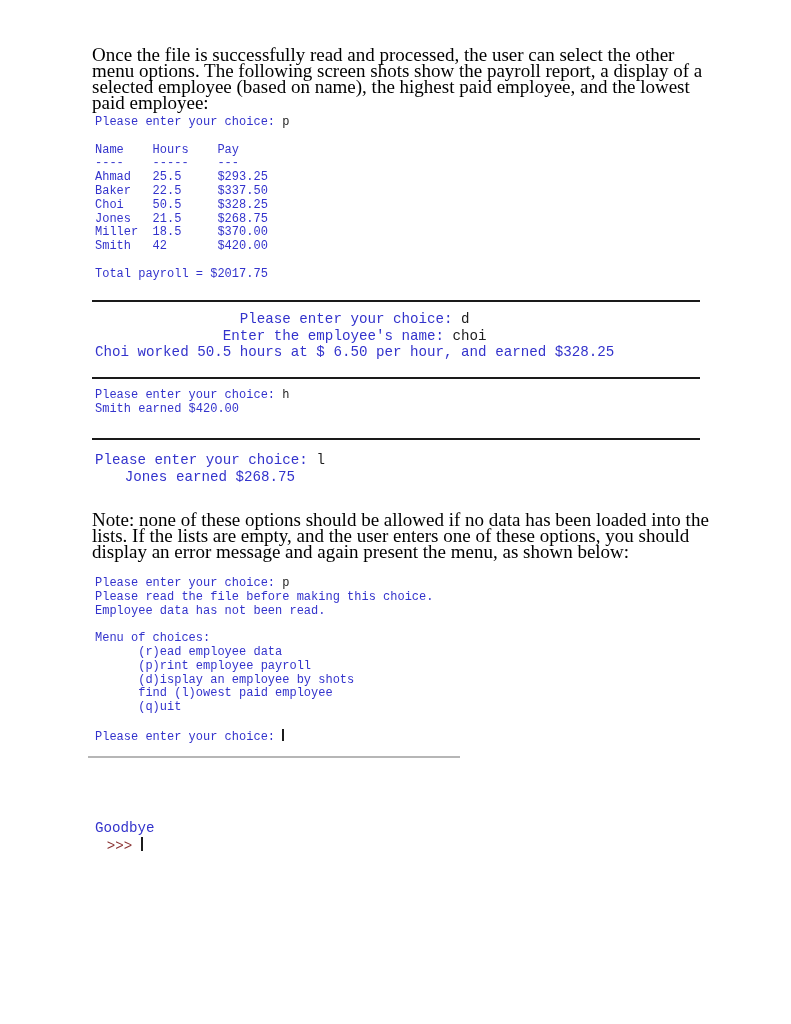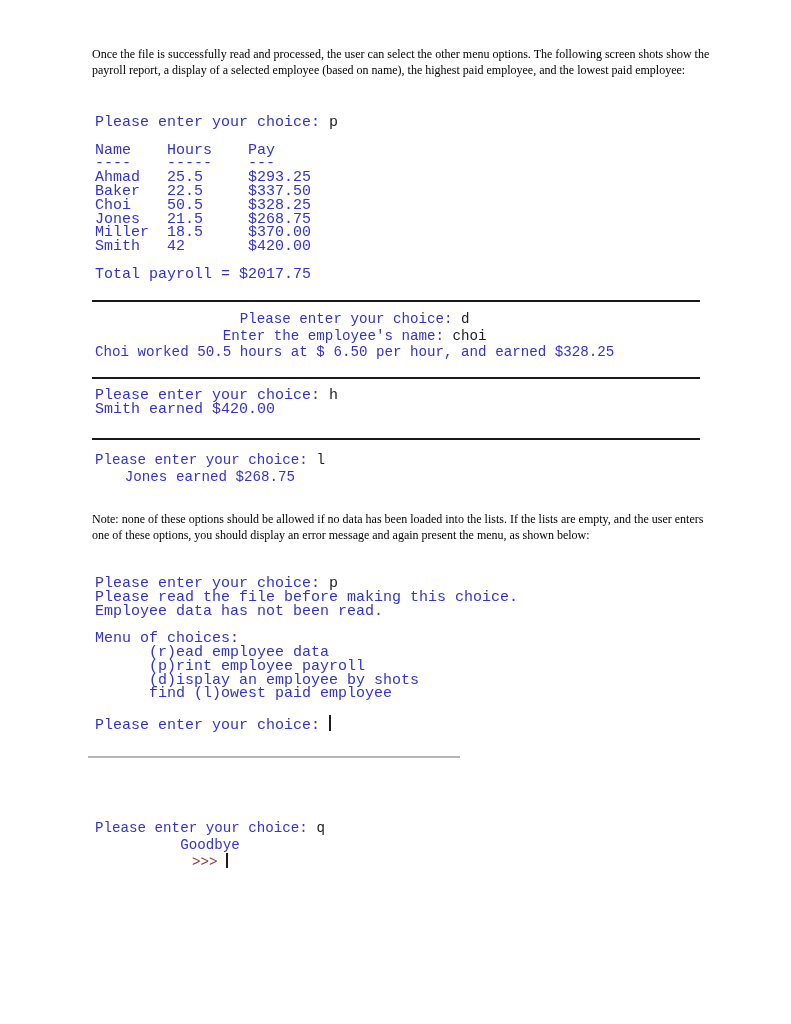--- a/index.html
+++ b/index.html
@@ -11,29 +11,29 @@
     overflow: hidden;
     font-family: "Liberation Serif", serif;
   }
   .body-text {
     position: absolute;
     left: 92px;
     width: 622px;
     margin: 0;
     color: var(--body-color, #000);
     font-family: "Liberation Serif", serif;
-    font-size: 12px;
+    font-size: 19px;
     line-height: 15.9px;
   }
   .console {
     position: absolute;
     left: 95px;
     font-family: "Liberation Mono", monospace;
   }
-  .console.small { font-size: 15px; line-height: 13.8px; }
+  .console.small { font-size: 12px; line-height: 13.8px; }
   .console.large { font-size: 14.2px; line-height: 16.5px; text-align: center; }
   .cline { white-space: pre; }
   .seg-out    { color: var(--console-out, #3333cc); }
   .seg-in     { color: var(--console-in, #1c1c1c); }
   .seg-prompt { color: var(--console-prompt, #8b3333); }
   .seg-cursor {
     display: inline-block;
     width: 2px;
     height: 1.05em;
     background: var(--console-in, #1c1c1c);
@@ -103,26 +103,26 @@
   <div class="console small" style="top:577px">
       <div class="cline"><span class="seg-out">Please enter your choice: </span><span class="seg-in">p</span></div>
       <div class="cline"><span class="seg-out">Please read the file before making this choice.</span></div>
       <div class="cline"><span class="seg-out">Employee data has not been read.</span></div>
       <div class="cline">&nbsp;</div>
       <div class="cline"><span class="seg-out">Menu of choices:</span></div>
       <div class="cline"><span class="seg-out">      (r)ead employee data</span></div>
       <div class="cline"><span class="seg-out">      (p)rint employee payroll</span></div>
       <div class="cline"><span class="seg-out">      (d)isplay an employee by shots</span></div>
       <div class="cline"><span class="seg-out">      find (l)owest paid employee</span></div>
+      <div class="cline"><span class="seg-out">      (q)uit</span></div>
       <div class="cline">&nbsp;</div>
       <div class="cline"><span class="seg-out">Please enter your choice: </span><span class="seg-cursor"></span></div>
     </div>
 
   <div class="window-edge" style="top:756px"></div>
 
 
   <div class="console large" style="top:820px">
-      <div class="cline"><span class="seg-out">Please enter your choice: </span><span class="seg-in">q</span></div>
       <div class="cline"><span class="seg-out">Goodbye</span></div>
       <div class="cline"><span class="seg-prompt">&gt;&gt;&gt; </span><span class="seg-cursor"></span></div>
     </div>
 
 </div>
 
 </body></html>

